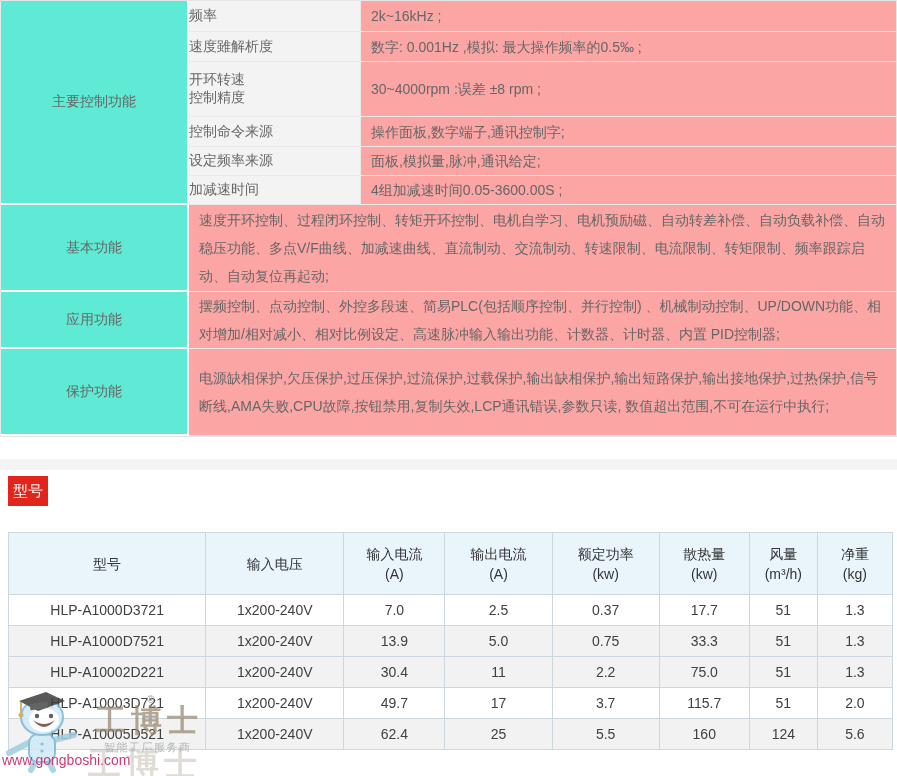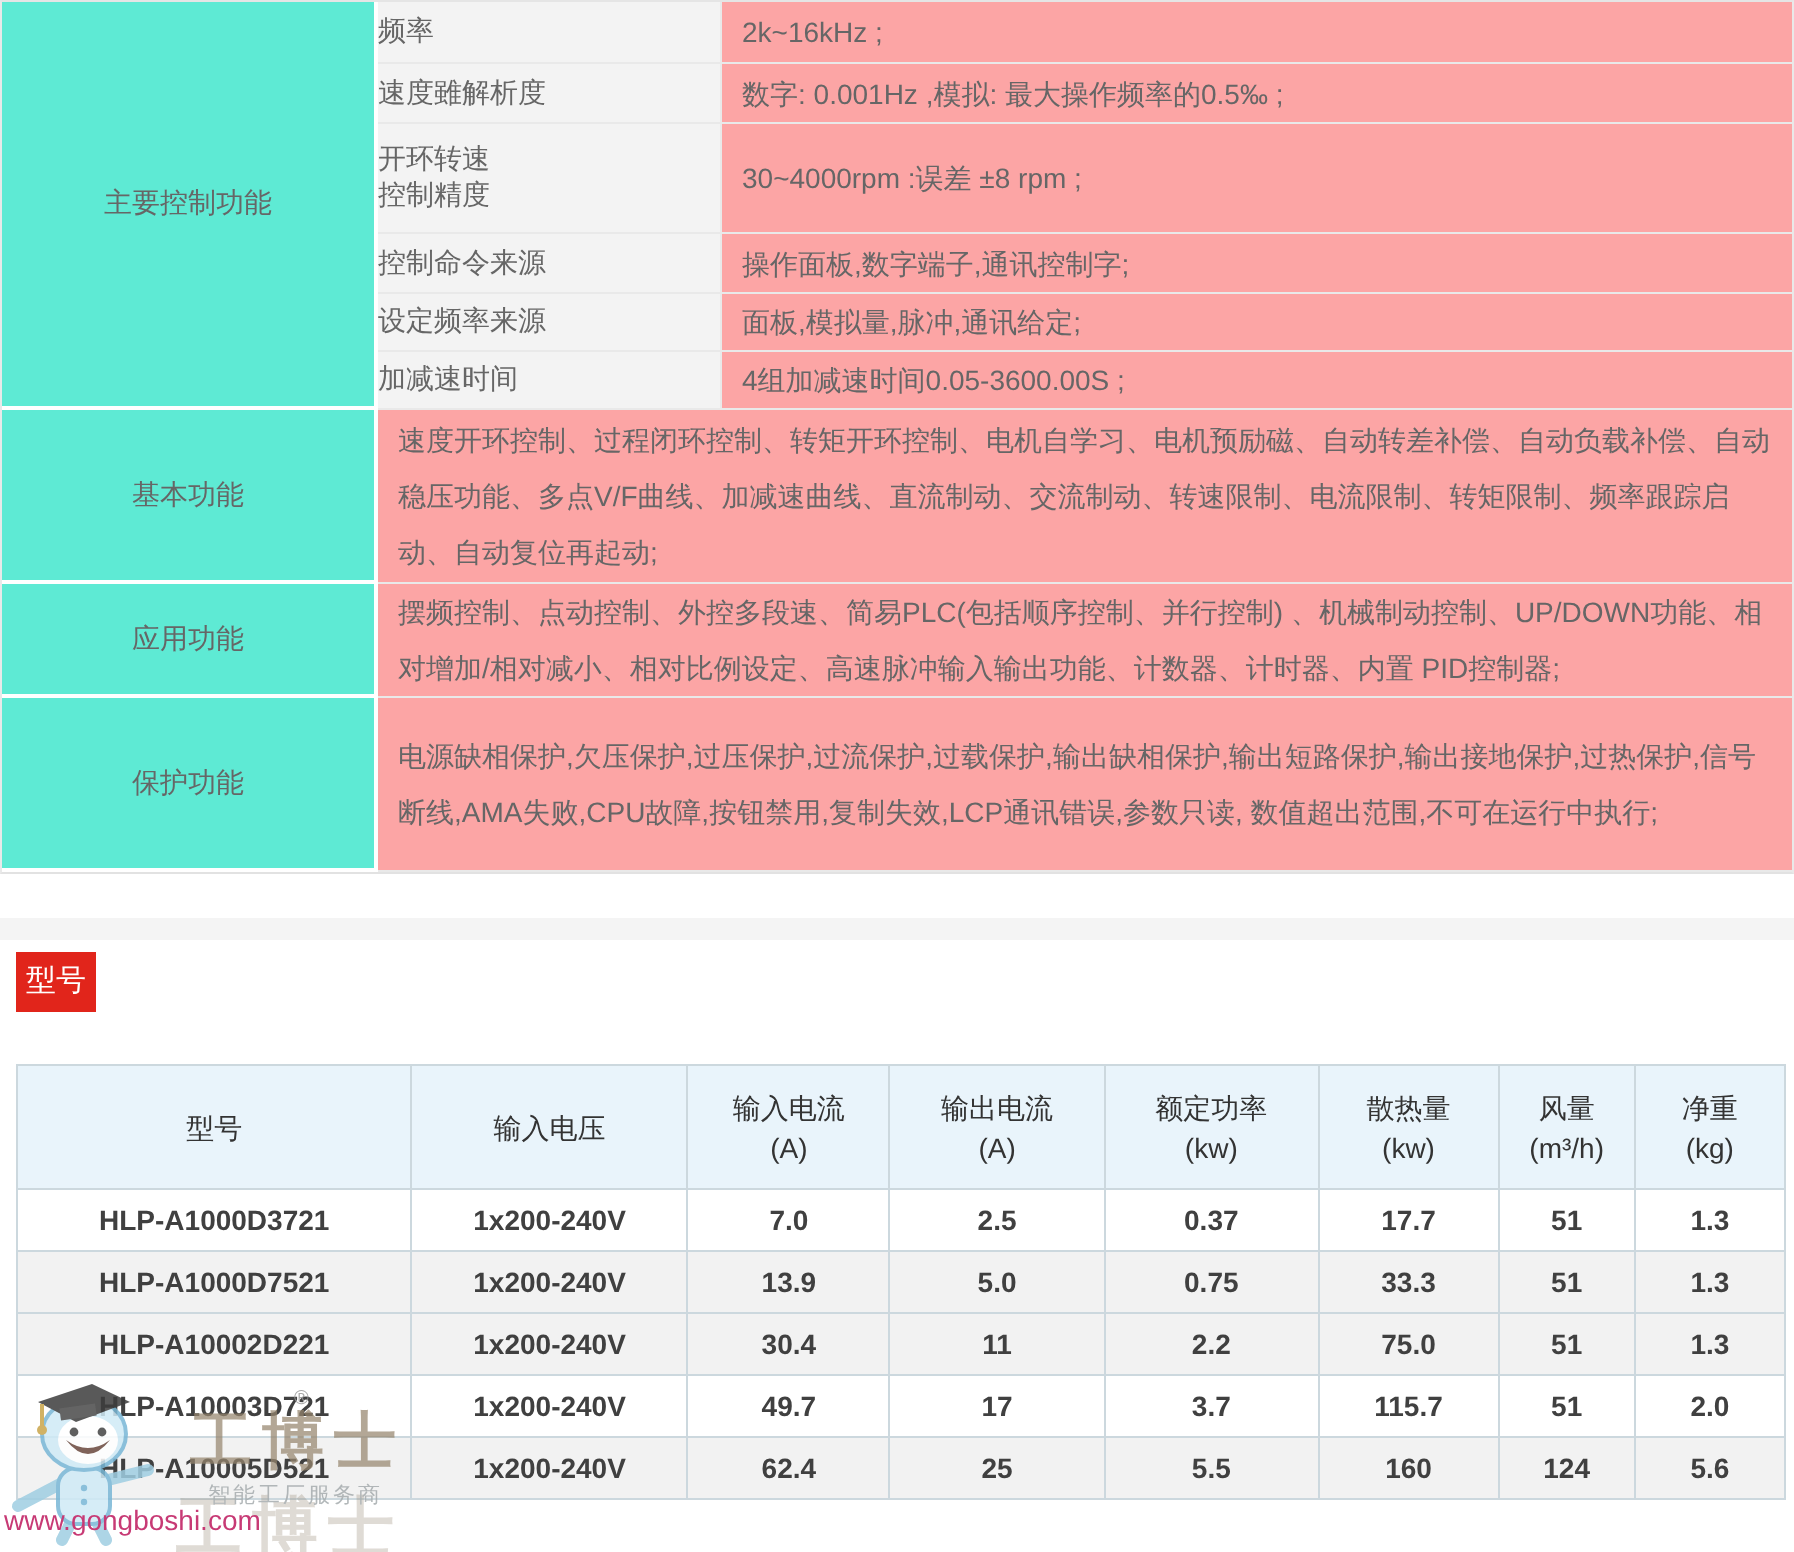--- a/index.html
+++ b/index.html
@@ -35,21 +35,21 @@
   .badge{
     position:absolute;top:476px;left:8px;width:40px;line-height:30px;
     background:#e1251b;color:#ffffff;font-size:15px;text-align:center;cursor:pointer;
   }
   
   .model{
     position:absolute;top:532px;left:8px;width:885px;
     border-collapse:collapse;table-layout:fixed;
     font-size:14px;color:#404040;text-align:center;
   }
-  .model th,.model td{border:1px solid #ccd8de;padding:0 2px;font-weight:bold;}
+  .model th,.model td{border:1px solid #ccd8de;padding:0 2px;}
   .model th{
     background:#e9f4fb;color:#333;font-weight:normal;
     height:53px;line-height:20px;padding:4px 2px;
   }
   .model td{height:30px;background:#ffffff;}
   .model tr.alt td{background:#f2f2f2;}
   
   .watermark{position:absolute;top:688px;left:0;width:260px;height:120px;pointer-events:none;opacity:.85;}
   .wm-mascot{position:absolute;top:2px;left:2px;}
   .wm-brand{

